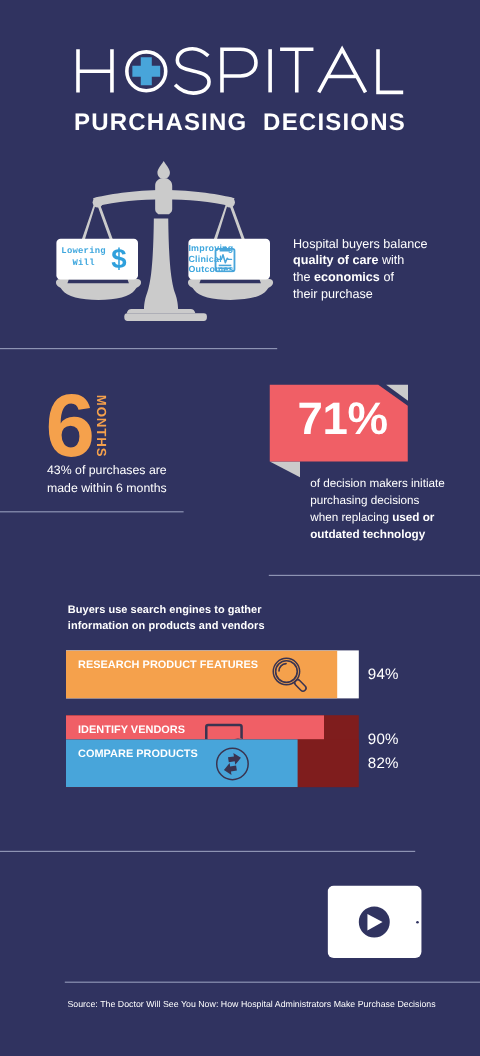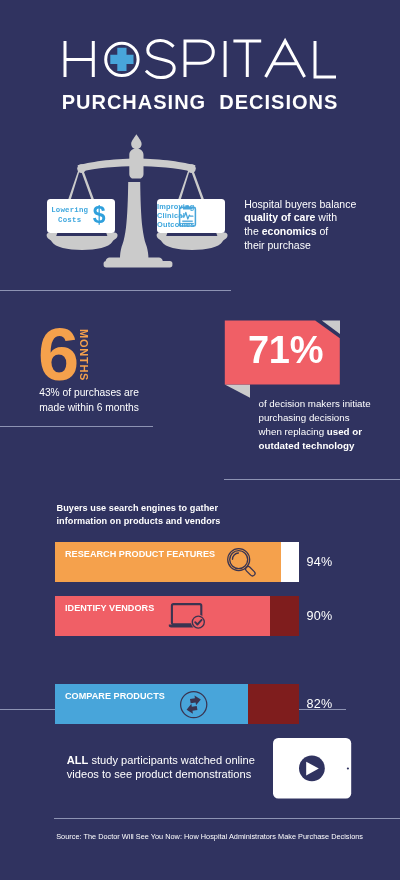--- a/index.html
+++ b/index.html
@@ -49,21 +49,21 @@
   .b71t{position:absolute;left:248px;top:331px;color:#fff;font-size:38px;font-weight:bold;line-height:1;letter-spacing:-0.3px;}
   .t71{position:absolute;left:258.5px;top:396.5px;color:#fff;font-size:9.75px;line-height:14.07px;}
   .t71l{white-space:nowrap;}
   .t71 b{font-weight:bold;}
 
   
   .bars-head{position:absolute;left:56.5px;top:502px;color:#fff;font-size:9.15px;font-weight:bold;line-height:13.4px;letter-spacing:0.05px;}
   .bar-row{position:absolute;left:55px;width:345px;height:40px;}
   .r1{top:542.3px;}
   .r2{top:595.6px;}
-  .r3{top:684px;}
+  .r3{top:616px;}
   .track{position:absolute;left:0;top:0;width:244px;height:40px;background:#fff;overflow:hidden;}
   .t-grey{background:#7f1d1d;text-decoration:underline;}
   .fill{position:absolute;left:0;top:0;height:40px;}
   .f1{width:225.6px;background:#F5A14C;}
   .f2{width:214.9px;background:#F05F66;}
   .f3{width:192.8px;background:#48A5DA;}
   .blabel{position:absolute;left:10px;top:0;height:24px;display:flex;align-items:center;color:#fff;font-size:9.1px;font-weight:bold;letter-spacing:0.03px;white-space:nowrap;}
   .bicon{position:absolute;left:167px;top:0px;line-height:0;}
   .bicon2{left:113px;top:1px;}
   .bicon3{left:123px;top:5px;}
@@ -127,21 +127,21 @@
         <path d="M57.3 233.0 h49 l1.1 3.1 h-51.2 z" fill="#303360"></path>
       </g>
       <g>
         <path d="M159.8 232.6 h64.5 c2.3 0 3.6 1.5 3.2 3.4 c-0.3 1.5 -1.3 2.6 -2.9 3.4 c-1.1 0.6 -1.6 1.3 -2.2 2.3 c-3.6 5.6 -15.6 8.2 -30.3 8.2 c-14.7 0 -26.7 -2.6 -30.3 -8.2 c-0.6 -1 -1.1 -1.7 -2.2 -2.3 c-1.6 -0.8 -2.6 -1.9 -2.9 -3.4 c-0.4 -1.9 0.9 -3.4 3.1 -3.4 z" fill="#CBCBCB"></path>
         <path d="M167.3 233.0 h49 l1.1 3.1 h-51.2 z" fill="#303360"></path>
       </g>
     </svg>
   </div>
 
   <div class="sign sign-l">
-    <span class="sign-txt"><span>Lowering</span><br><span>Costs</span></span>
+    <span class="sign-txt"><span>Lowering</span><br><span>Will</span></span>
     <span class="sign-ico">$</span>
   </div>
 
   <div class="sign sign-r">
     <span class="sign-txt sign-txt-r"><span>Improving</span><br><span>Clinical</span><br><span>Outcomes</span></span>
     <span class="sign-ico2">
       <svg viewBox="0 0 26 30" width="26" height="30" aria-hidden="true">
         <path d="M13 0.8 c1.6 0 2.9 1.2 3 2.8 h3.1 v2.6 h-12.2 V3.6 h3.1 c0.1 -1.6 1.4 -2.8 3 -2.8z" fill="#48A5DA"></path>
         <rect x="2.2" y="3.2" width="21.6" height="25.6" rx="2.2" fill="none" stroke="#48A5DA" stroke-width="2.1"></rect>
         <path d="M5.6 15.2 h3.3 l1.8 -5.2 l2.7 9.1 l2.1 -5.2 l1.3 1.3 h3.6" fill="none" stroke="#48A5DA" stroke-width="1.7" stroke-linejoin="round" stroke-linecap="round"></path>
@@ -238,24 +238,20 @@
           <g transform="rotate(-9 15.7 15.6)">
             <path d="M12.9 9.6 h5.0 v-2.9 l5.6 5.0 l-5.6 5.0 v-2.9 h-5.0 z" fill="#3A3450"></path>
             <path d="M18.5 21.6 h-5.0 v2.9 l-5.6 -5.0 l5.6 -5.0 v2.9 h5.0 z" fill="#3A3450"></path>
           </g>
         </svg>
       </span>
     </div>
     <span class="bval">82%</span>
   </div>
 
-  <div class="vidtxt">
-    <div class="vl"><b>ALL</b><span> study participants watched online</span></div>
-    <div class="vl"><span>videos to see product demonstrations</span></div>
-  </div>
   <div class="tablet">
     <svg viewBox="0 0 79 62" width="79" height="62" aria-hidden="true">
       <rect x="0" y="0" width="78.2" height="60.4" rx="5.2" fill="#ffffff"></rect>
       <circle cx="38.9" cy="30.3" r="12.9" fill="#303360"></circle>
       <path d="M33.2 23.7 L45.8 30.4 L33.2 37.5 z" fill="#ffffff"></path>
       <circle cx="74.9" cy="30.5" r="1.1" fill="#303360"></circle>
     </svg>
   </div>
 
   <div class="source">Source: The Doctor Will See You Now: How Hospital Administrators Make Purchase Decisions</div>

